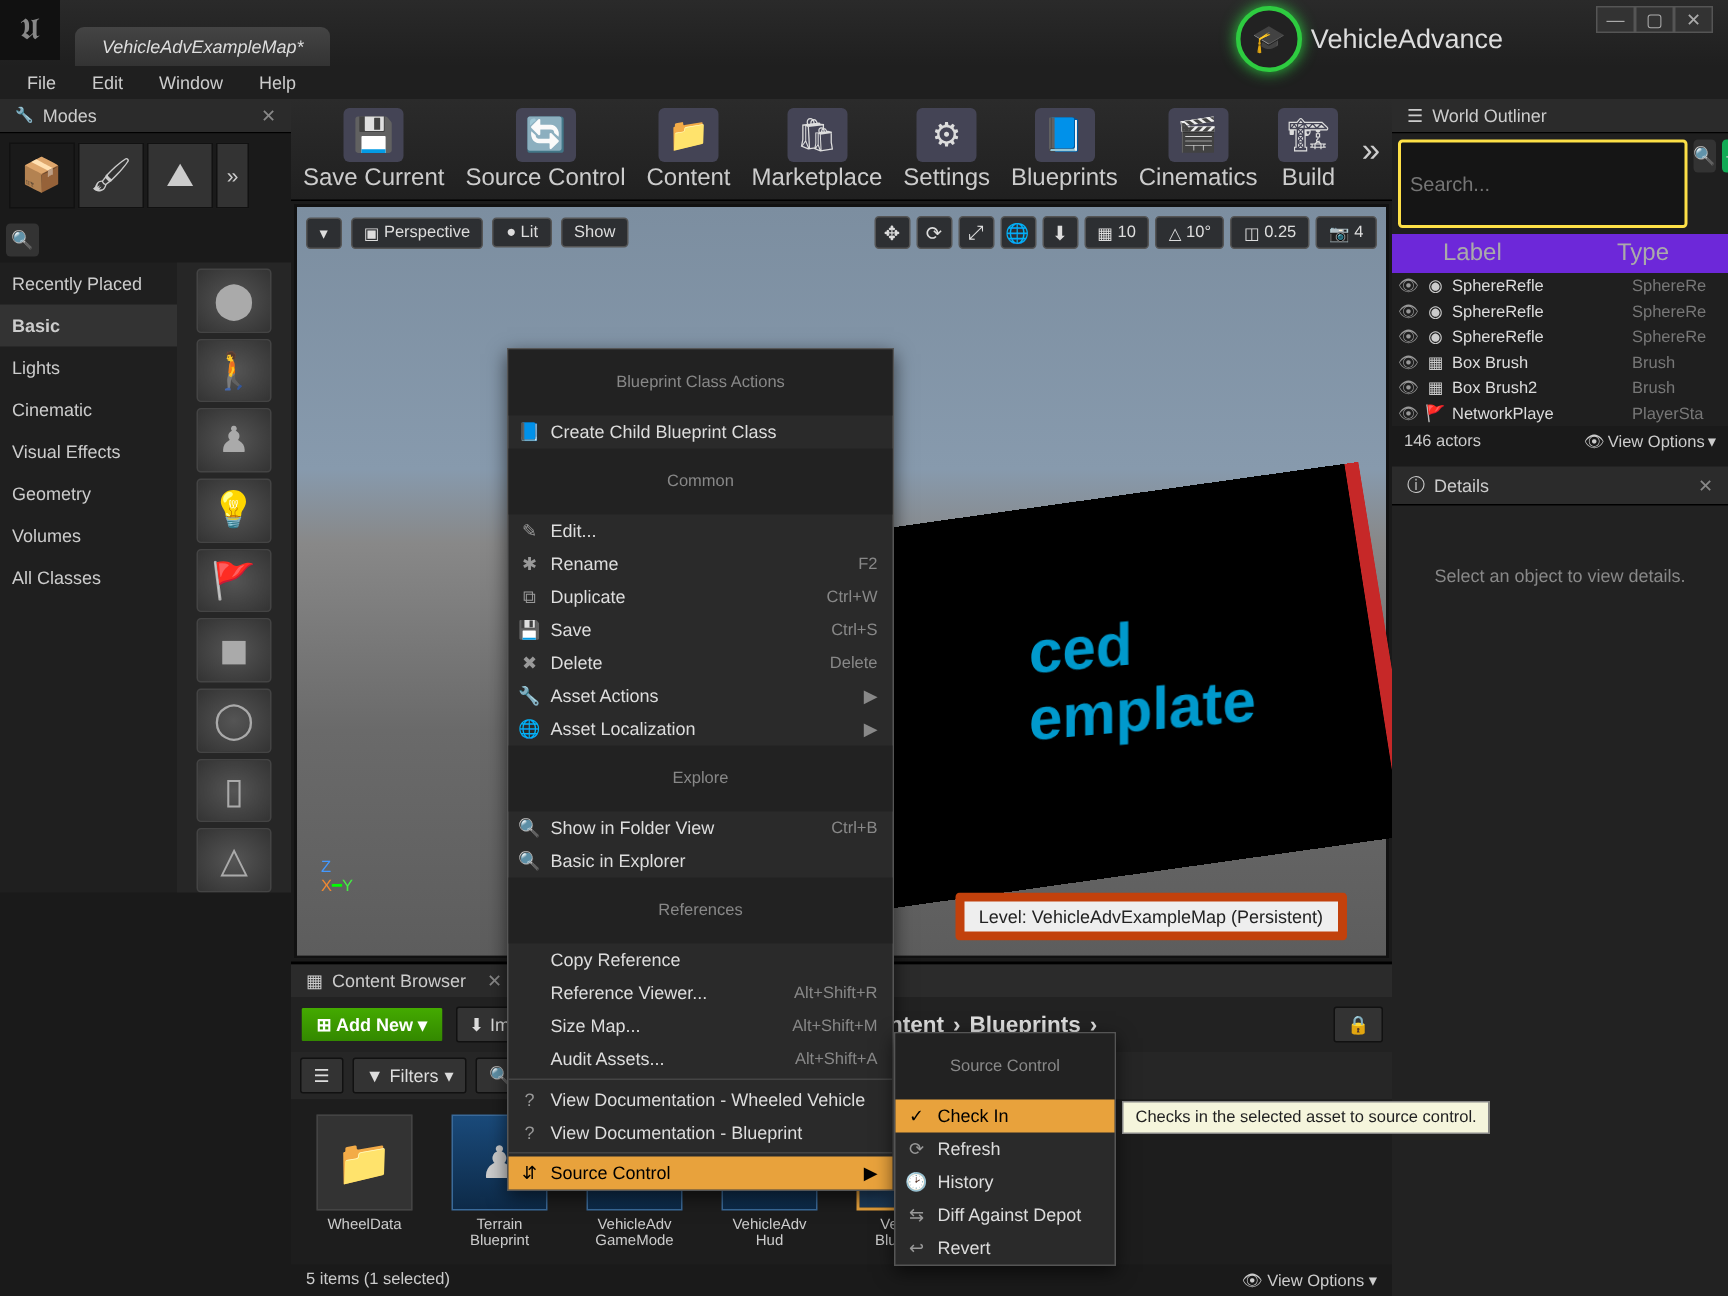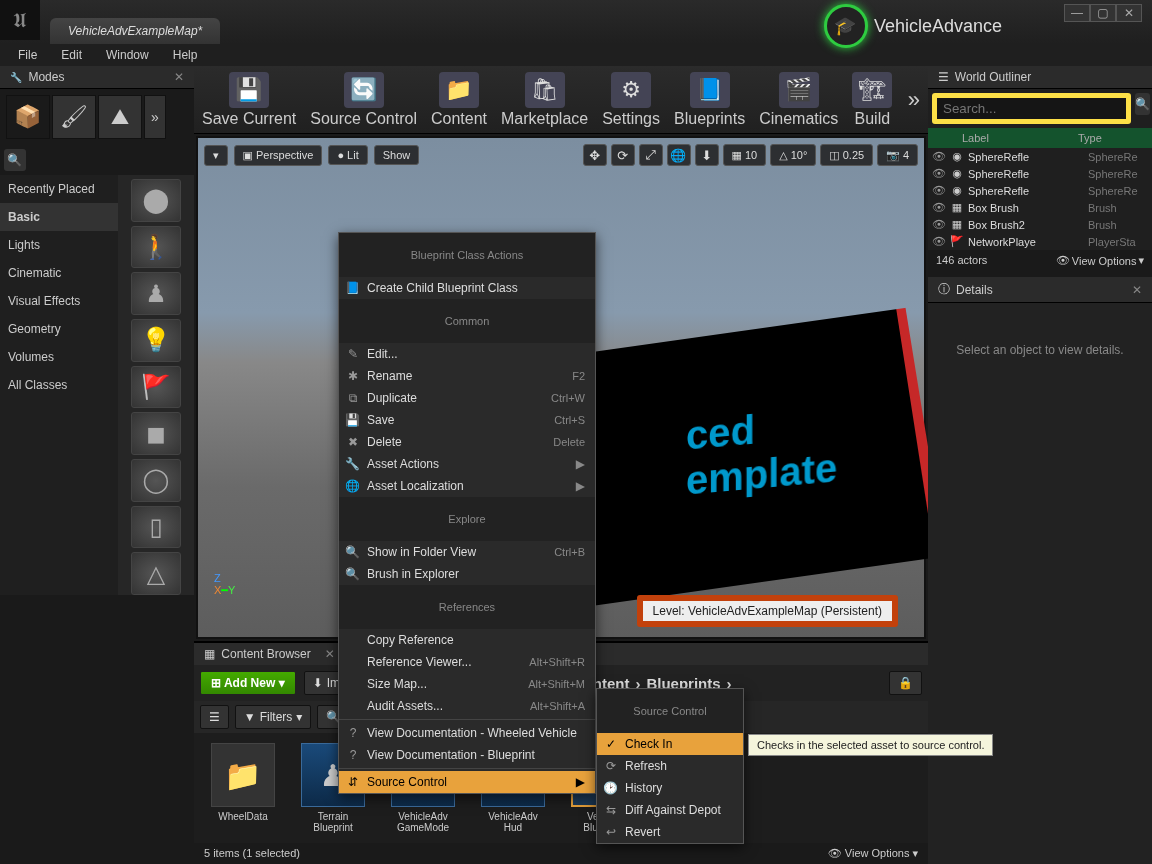--- a/index.html
+++ b/index.html
@@ -28,21 +28,21 @@
 
 .panel-tab { background:#2b2b2b; padding:4px 10px; display:flex; align-items:center; gap:6px; border-bottom:1px solid #000; }
 .panel-tab .close { margin-left:auto; color:#888; cursor:pointer; }
 .panel-body { background:#222; flex:1; overflow:hidden; position:relative; }
 
 
 .modes-tools { display:flex; padding:6px; gap:2px; background:#1a1a1a; }
 .mode-tool { width:44px; height:44px; background:#333; display:flex; align-items:center; justify-content:center; font-size:22px; border:1px solid #111; }
 .mode-tool.active { background:#1a1a1a; }
 .search-bar { display:flex; padding:4px; gap:4px; }
-.search-bar input { flex:1; background:#151515; border:5px solid #fde047; color:#737373; padding:3px 6px; border-radius:3px; }
+.search-bar input { flex:1; background:#151515; border:2px solid #fde047; color:#737373; padding:20px 6px; border-radius:3px; }
 .search-bar .mag { width:22px; height:22px; background:#333; display:flex; align-items:center; justify-content:center; border-radius:3px; }
 .modes-split { display:flex; height:420px; }
 .modes-cats { width:118px; background:#1f1f1f; }
 .modes-cats .cat { padding:7px 8px; color:#ccc; cursor:pointer; }
 .modes-cats .cat.active { background:#333; font-weight:bold; }
 .modes-items { flex:1; background:#262626; display:flex; flex-direction:column; align-items:center; padding-top:4px; gap:4px; overflow:hidden; }
 .placemesh { width:50px; height:50px; background:radial-gradient(#555,#333); border:1px solid #444; border-radius:3px; display:flex; align-items:center; justify-content:center; font-size:24px; color:#aaa; }
 
 
 .toolbar { height:68px; background:linear-gradient(#2b2b2b,#202020); display:flex; align-items:center; padding:0 8px; gap:14px; border-bottom:1px solid #000;}
@@ -58,21 +58,21 @@
 .vp-text { position:absolute; right:12%; top:54%; color:#00c0ff; font-size:40px; font-weight:600; opacity:0.8; transform:skewY(-5deg);}
 .vp-toolbar { position:absolute; top:6px; left:6px; right:6px; display:flex; gap:6px; align-items:center; }
 .vpbtn { background:rgba(30,30,30,0.85); border:1px solid #555; border-radius:3px; padding:3px 8px; font-size:11px; color:#ddd; display:flex; align-items:center; gap:3px;}
 .vp-right-tools { margin-left:auto; display:flex; gap:4px; }
 .vpicon { width:24px; height:22px; background:rgba(30,30,30,0.85); border:1px solid #555; border-radius:3px; display:flex; align-items:center; justify-content:center; font-size:13px; color:#ddd;}
 .level-badge { position:absolute; bottom:10px; right:26px; background:#eee; color:#222; padding:3px 10px; border-radius:3px; font-size:12px; border:6px solid #c2410c;}
 .axis-gizmo { position:absolute; bottom:40px; left:16px; font-size:11px; color:#0f0; }
 .axis-gizmo .x{color:#e83;} .axis-gizmo .y{color:#4e4;} .axis-gizmo .z{color:#49f;}
 
 
-.outline-header { display:flex; padding:4px; background:#14532d; font-size:11px; color:#aaa;}
+.outline-header { display:flex; padding:4px; background:#6d28d9; font-size:16px; color:#aaa;}
 .outline-header .col-label{ flex:1; padding-left:30px;}
 .outline-header .col-type{ width:70px;}
 .outline-list { background:#1f1f1f; }
 .out-row { display:flex; align-items:center; padding:2px 4px; font-size:11px; gap:4px;}
 .out-row .eye{ width:14px; color:#999;}
 .out-row .dot{ width:14px; text-align:center; }
 .out-row .nm{ flex:1; color:#ddd; white-space:nowrap; overflow:hidden;}
 .out-row .ty{ width:60px; color:#777; white-space:nowrap; overflow:hidden;}
 .outliner-footer { display:flex; padding:4px 8px; background:#1a1a1a; font-size:11px; }
 .outliner-footer .vo { margin-left:auto; display:flex; align-items:center; gap:2px;}
@@ -415,21 +415,21 @@
       <span class="arr">▶</span>
     </div>
   <div class="section">Explore</div>
   <div class="item">
       <span class="ic">🔍</span>
       <span>Show in Folder View</span>
       <span class="sc">Ctrl+B</span>
     </div>
   <div class="item">
       <span class="ic">🔍</span>
-      <span>Brush in Explorer</span>
+      <span>Basic in Explorer</span>
     </div>
   <div class="section">References</div>
   <div class="item">
       <span>Copy Reference</span>
     </div>
   <div class="item">
       <span>Reference Viewer...</span>
       <span class="sc">Alt+Shift+R</span>
     </div>
   <div class="item">

